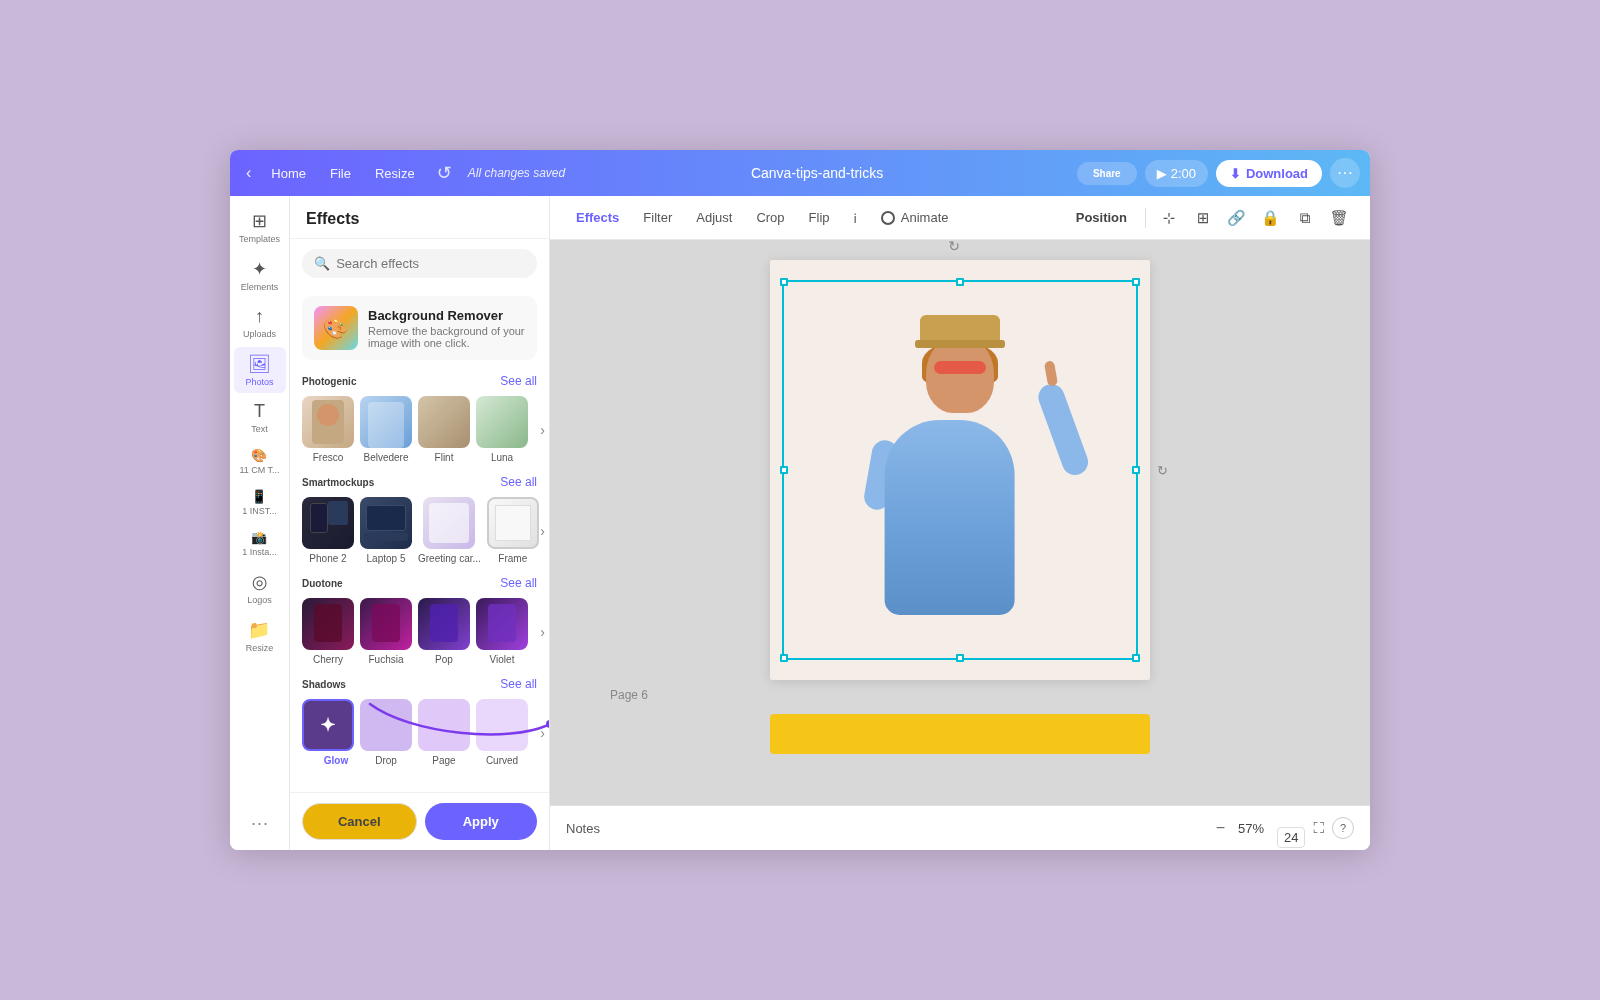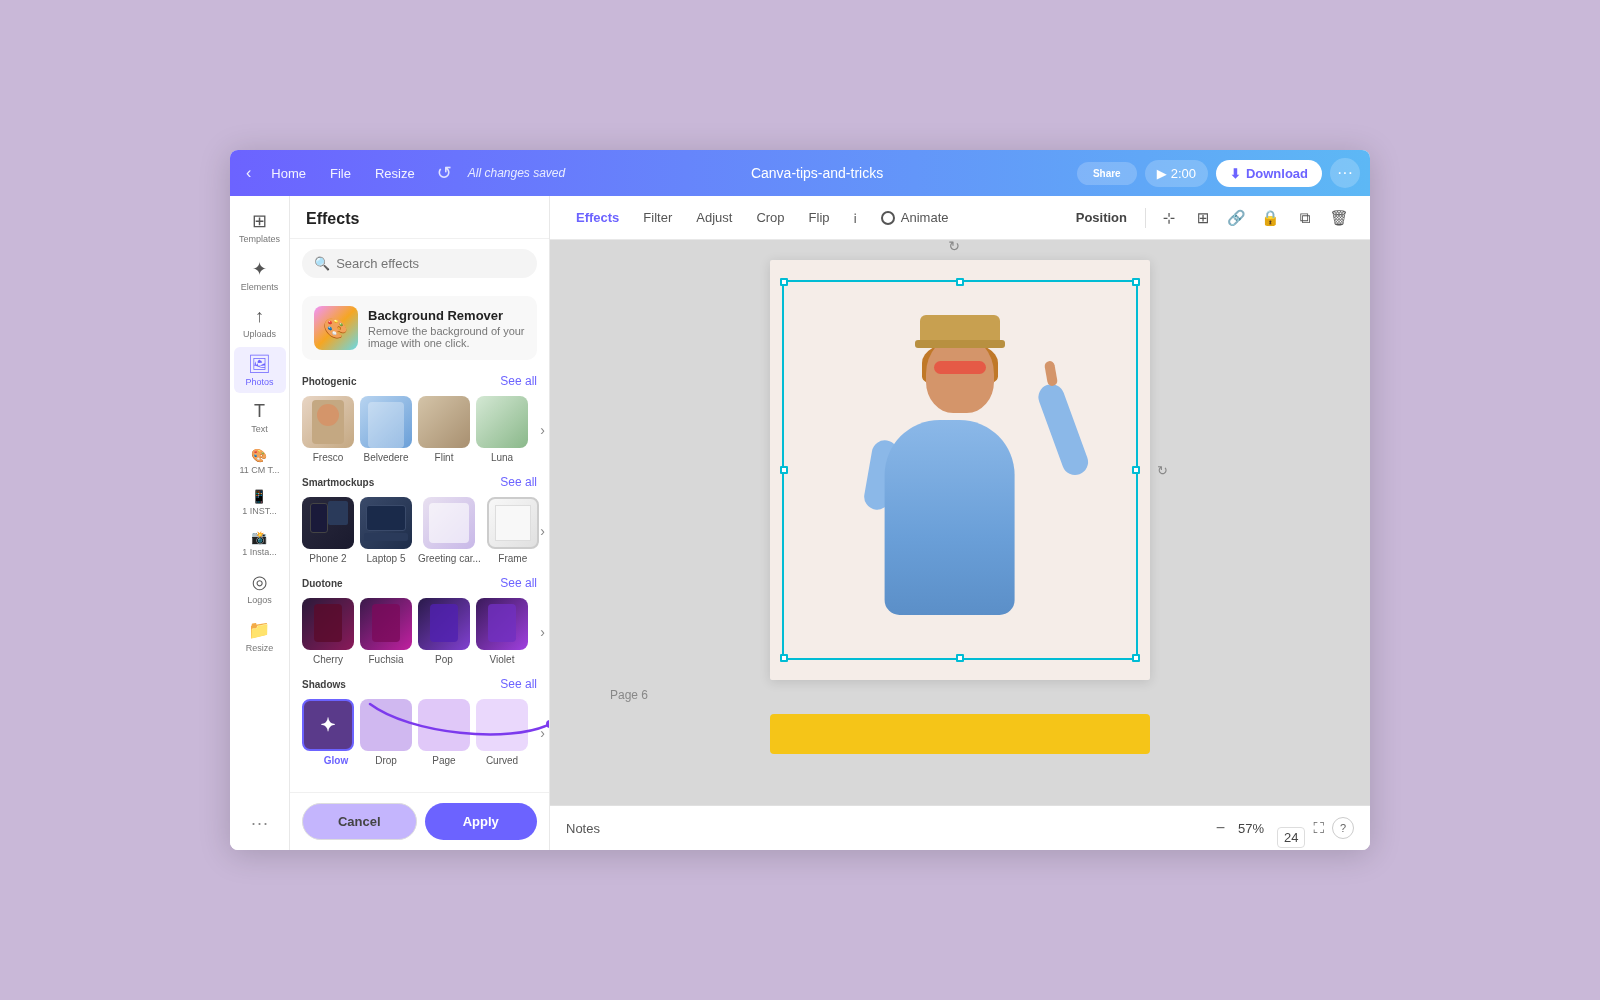--- a/index.html
+++ b/index.html
@@ -243,21 +243,21 @@
       padding: 10px 12px;
       display: flex;
       gap: 8px;
       border-top: 1px solid #f0f0f0;
     }
     .btn-cancel {
       flex: 1;
       padding: 10px;
       border: 1px solid #ddd;
       border-radius: 20px;
-      background: #c4b5fd;
+      background: #eab308;
       font-size: 13px;
       font-weight: 600;
       color: #444;
       cursor: pointer;
     }
     .btn-apply {
       flex: 1;
       padding: 10px;
       border: none;
       border-radius: 20px;

